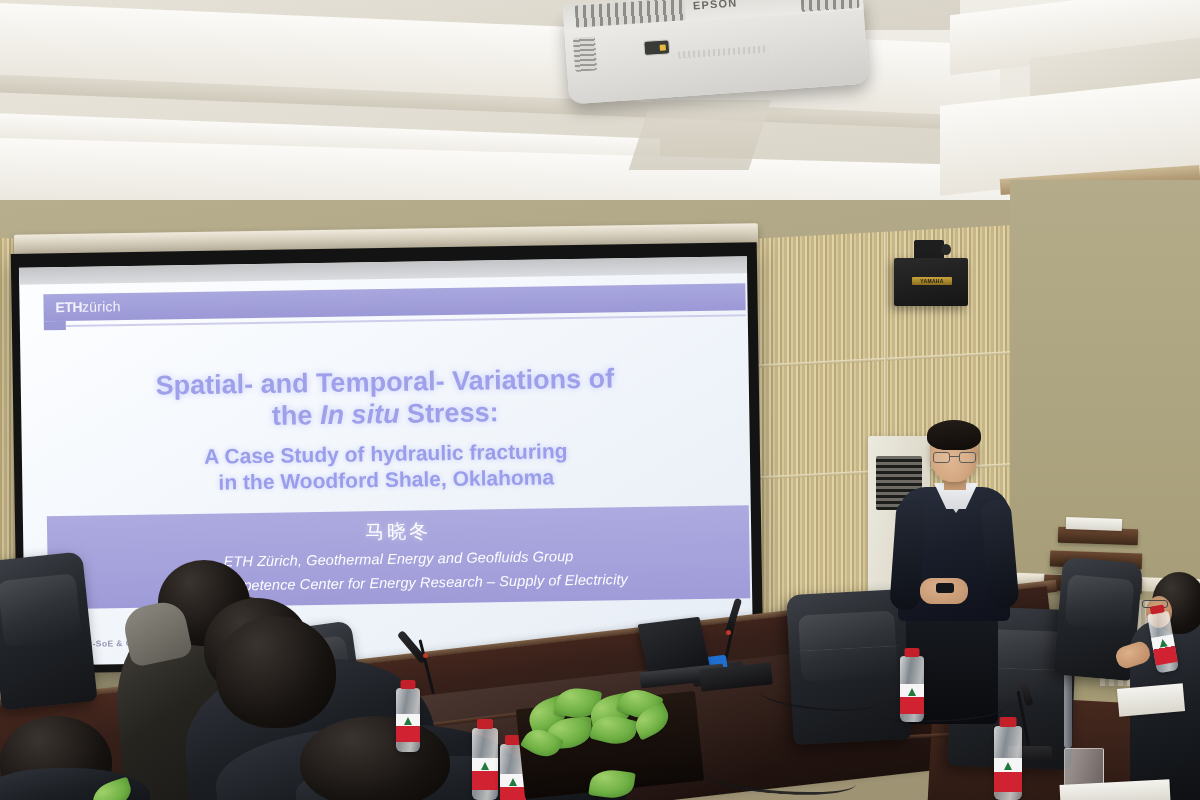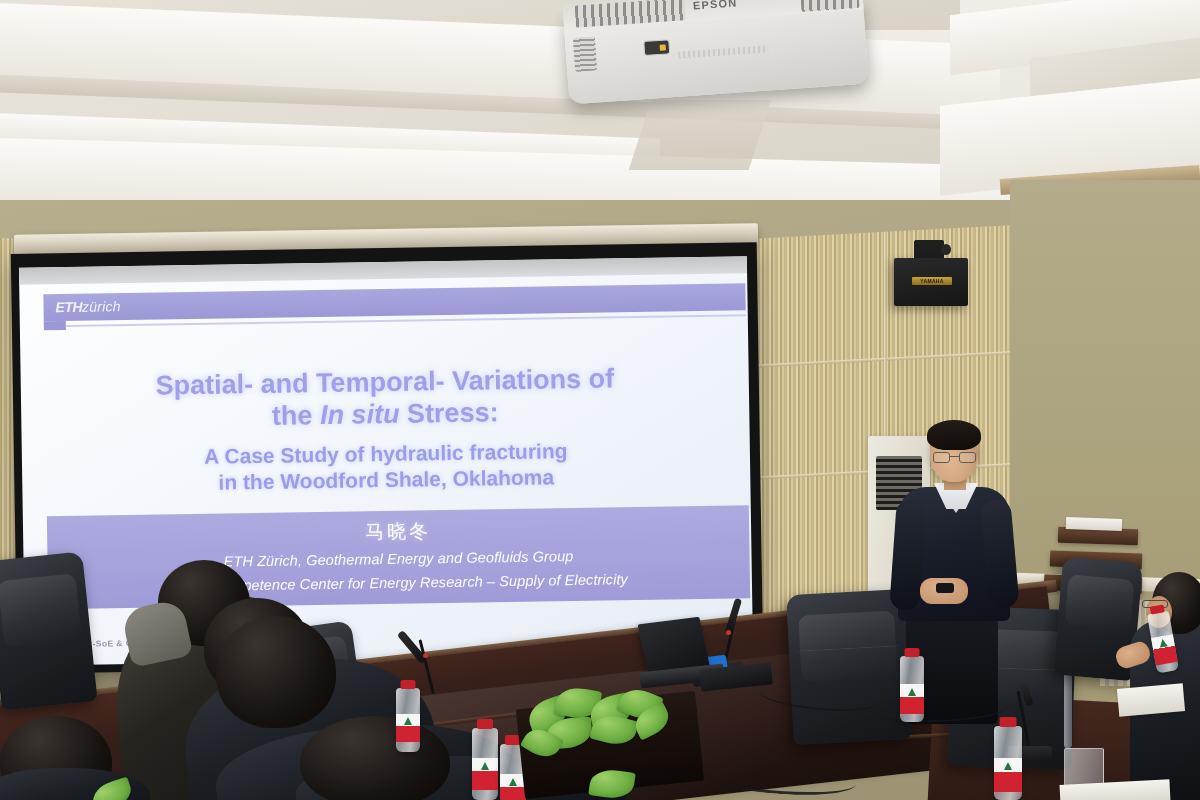--- a/index.html
+++ b/index.html
@@ -165,22 +165,22 @@
   
   .slide-inner { position:absolute; left:0; top:17px; width:100%; height:381px; background:transparent; }
   .eth-bar {
     position:absolute; left:24px; top:10px; right:2px; height:27px;
     background: linear-gradient(180deg,#a9a7de,#9b98d6);
   }
   .eth-logo {
     position:absolute; left:12px; top:5px;
     font-size:14px; color:#f2f1fb; letter-spacing:.2px;
   }
-  .eth-logo b{font-weight:800; font-style:italic; letter-spacing:-.5px;}
-  .eth-logo span{font-weight:400;font-style:italic;}
+  .eth-logo b{font-weight:800; letter-spacing:-.5px;}
+  .eth-logo span{font-weight:400;}
   .eth-tab {
     position:absolute; left:24px; top:37px; width:22px; height:9px;
     background:#9b98d6;
   }
   .eth-rule {
     position:absolute; left:46px; top:41px; right:2px; height:2px;
     background:#cfcdec;
   }
 
   .title-block {

